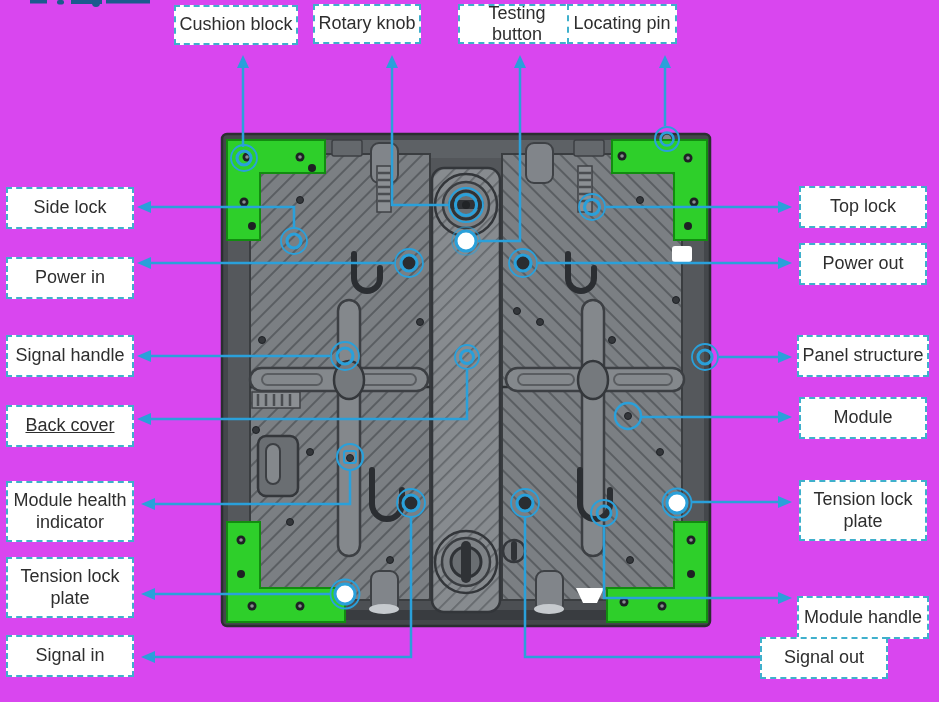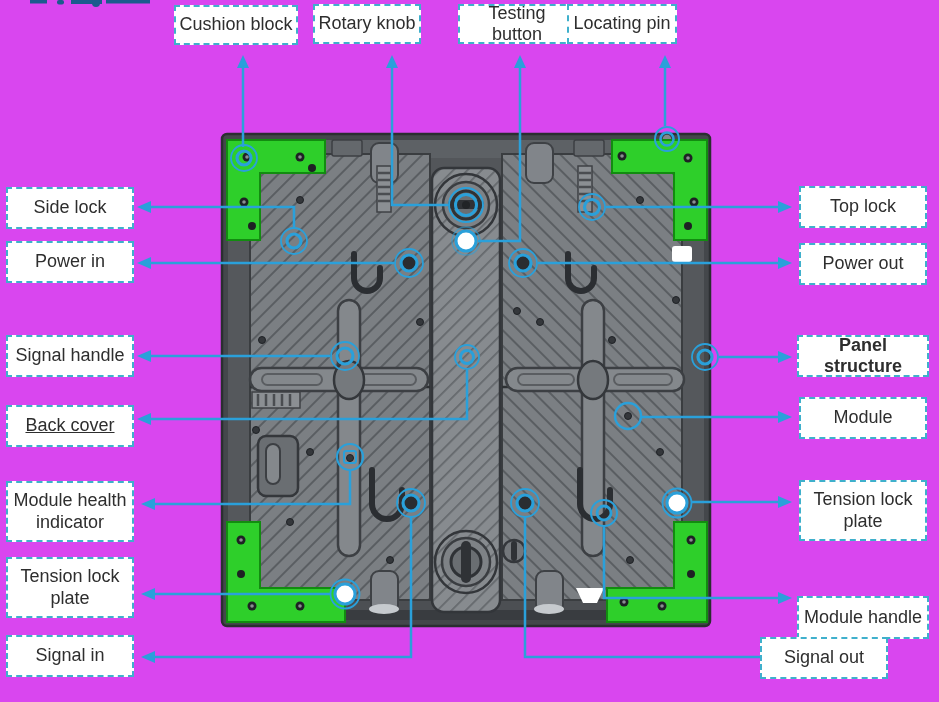--- a/index.html
+++ b/index.html
@@ -365,21 +365,21 @@
   <div class="lbl" style="left:458px;top:4px;width:118px;height:40px;">
       <span>Testing button</span>
     </div>
   <div class="lbl" style="left:567px;top:4px;width:110px;height:40px;">
       <span>Locating pin</span>
     </div>
 
   <div class="lbl" style="left:6px;top:187px;width:128px;height:42px;">
       <span>Side lock</span>
     </div>
-  <div class="lbl" style="left:6px;top:241px;width:128px;height:42px;">
+  <div class="lbl" style="left:6px;top:257px;width:128px;height:42px;">
       <span>Power in</span>
     </div>
   <div class="lbl" style="left:6px;top:335px;width:128px;height:42px;">
       <span>Signal handle</span>
     </div>
   <div class="lbl" style="left:6px;top:405px;width:128px;height:42px;text-decoration:underline;">
       <span>Back cover</span>
     </div>
   <div class="lbl" style="left:6px;top:481px;width:128px;height:61px;">
       <span>Module health indicator</span>
@@ -390,21 +390,21 @@
   <div class="lbl" style="left:6px;top:635px;width:128px;height:42px;">
       <span>Signal in</span>
     </div>
 
   <div class="lbl" style="left:799px;top:186px;width:128px;height:42px;align-items:center;">
       <span>Top lock</span>
     </div>
   <div class="lbl" style="left:799px;top:243px;width:128px;height:42px;">
       <span>Power out</span>
     </div>
-  <div class="lbl" style="left:797px;top:335px;width:132px;height:42px;font-weight:bold;">
+  <div class="lbl" style="left:797px;top:335px;width:132px;height:42px;">
       <span>Panel structure</span>
     </div>
   <div class="lbl" style="left:799px;top:397px;width:128px;height:42px;">
       <span>Module</span>
     </div>
   <div class="lbl" style="left:799px;top:480px;width:128px;height:61px;">
       <span>Tension lock plate</span>
     </div>
   <div class="lbl" style="left:797px;top:596px;width:132px;height:43px;">
       <span>Module handle</span>

